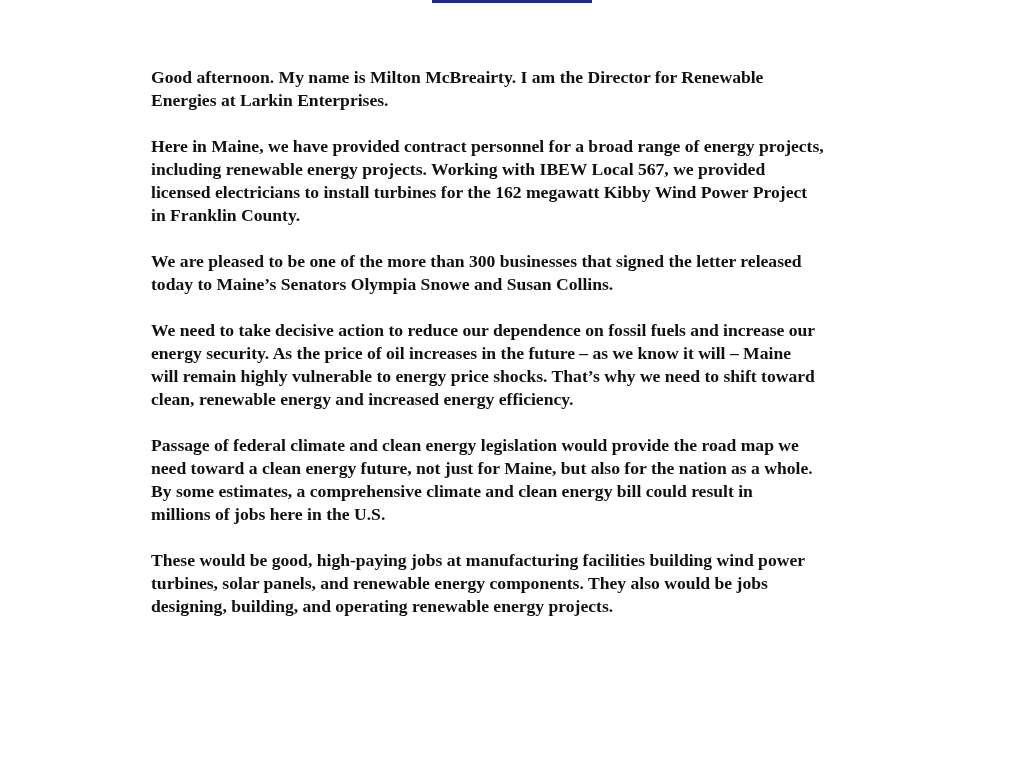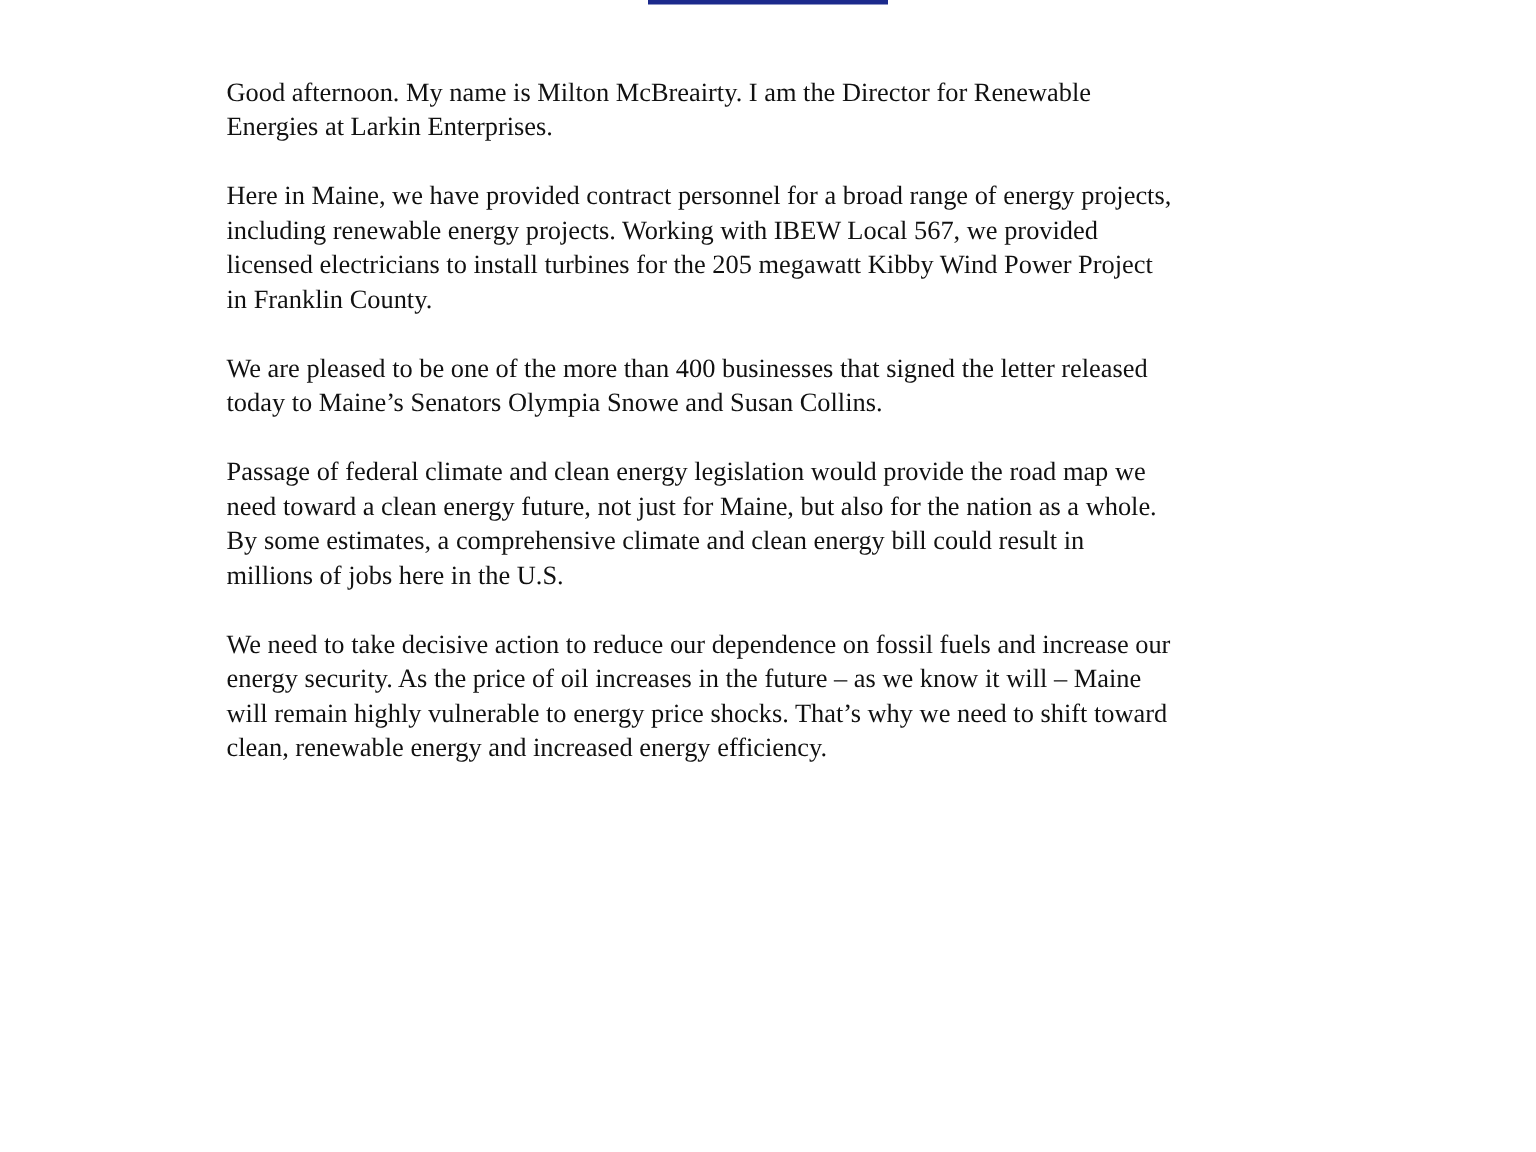--- a/index.html
+++ b/index.html
@@ -25,39 +25,43 @@
       position: absolute;
       left: 151px;
       top: 50px;
       width: 740px;
       font-family: "Liberation Serif", serif;
       font-size: 17.6px;
       line-height: 23px;
       color: #111111;
     }
     .doc p {
-      margin: 0 0 23px 0;
+      margin: 16px 0 23px 0;
       white-space: pre-line;
+      font-weight: bold;
     }
   </style>
 </head>
 <body>
 
 <div class="top-rule" style="background: rgb(28, 42, 140);"></div>
 
 <div class="doc">
   <p>Good afternoon.  My name is Milton McBreairty.  I am the Director for Renewable
 Energies at Larkin Enterprises.</p>
   <p>Here in Maine, we have provided contract personnel for a broad range of energy projects,
 including renewable energy projects.  Working with IBEW Local 567, we provided
-licensed electricians to install turbines for the 205 megawatt Kibby Wind Power Project
+licensed electricians to install turbines for the 162 megawatt Kibby Wind Power Project
 in Franklin County.</p>
-  <p>We are pleased to be one of the more than 400 businesses that signed the letter released
+  <p>We are pleased to be one of the more than 300 businesses that signed the letter released
 today to Maine’s Senators Olympia Snowe and Susan Collins.</p>
+  <p>We need to take decisive action to reduce our dependence on fossil fuels and increase our
+energy security.  As the price of oil increases in the future – as we know it will – Maine
+will remain highly vulnerable to energy price shocks.  That’s why we need to shift toward
+clean, renewable energy and increased energy efficiency.</p>
   <p>Passage of federal climate and clean energy legislation would provide the road map we
 need toward a clean energy future, not just for Maine, but also for the nation as a whole.
 By some estimates, a comprehensive climate and clean energy bill could result in
 millions of jobs here in the U.S.</p>
-  <p>We need to take decisive action to reduce our dependence on fossil fuels and increase our
-energy security.  As the price of oil increases in the future – as we know it will – Maine
-will remain highly vulnerable to energy price shocks.  That’s why we need to shift toward
-clean, renewable energy and increased energy efficiency.</p>
+  <p>These would be good, high-paying jobs at manufacturing facilities building wind power
+turbines, solar panels, and renewable energy components.  They also would be jobs
+designing, building, and operating renewable energy projects.</p>
 </div>
 
 </body></html>

